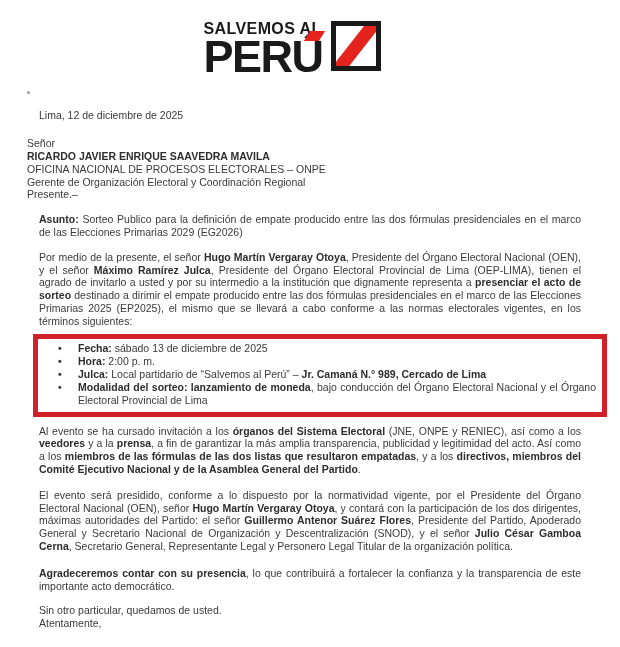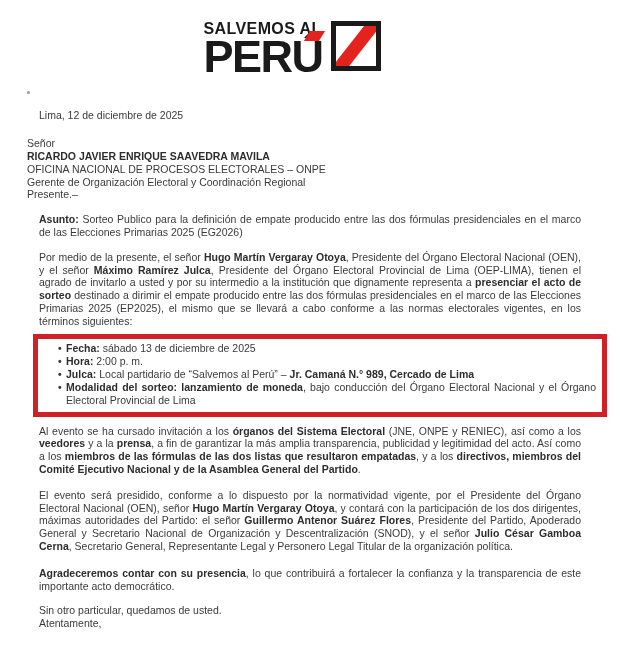--- a/index.html
+++ b/index.html
@@ -61,21 +61,21 @@
   .invite-box {
     position: relative;
     margin: -6px -14px 0 6px;
     border: 5px solid var(--box-red, #cf2127);
     background: #ffffff;
     padding: 3px 6px 5px 0;
   }
   .invite-box ul { margin: 0; padding: 0; list-style: none; }
   .invite-box li {
     position: relative;
-    padding-left: 28px;
+    padding-left: 40px;
     line-height: 13px;
     text-align: justify;
   }
   .invite-box li::before {
     content: "\2022";
     position: absolute; left: 20px; top: 0;
     font-weight: bold;
   }
 
   .para2 { margin-top: 8px; }
@@ -117,21 +117,21 @@
   <p class="date">Lima, 12 de diciembre de 2025</p>
 
   <div class="recipient">
     <div>Señor</div>
     <div class="b">RICARDO JAVIER ENRIQUE SAAVEDRA MAVILA</div>
     <div>OFICINA NACIONAL DE PROCESOS ELECTORALES – ONPE</div>
     <div>Gerente de Organización Electoral y Coordinación Regional</div>
     <div>Presente.–</div>
   </div>
 
-  <p class="subject just"><span class="seg-b">Asunto:</span><span> Sorteo Publico para la definición de empate  producido entre las dos fórmulas presidenciales en el marco de las Elecciones Primarias 2025 (EG2026)</span></p>
+  <p class="subject just"><span class="seg-b">Asunto:</span><span> Sorteo Publico para la definición de empate  producido entre las dos fórmulas presidenciales en el marco de las Elecciones Primarias 2029 (EG2026)</span></p>
 
 
   <p class="para1 just"><span>Por medio de la presente, el señor </span><span class="seg-b">Hugo Martín Vergaray Otoya</span><span>, Presidente del Órgano Electoral Nacional (OEN), y el señor </span><span class="seg-b">Máximo Ramírez Julca</span><span>, Presidente del Órgano Electoral Provincial de Lima (OEP-LIMA), tienen el agrado de invitarlo a usted y por su intermedio a la institución que dignamente representa a </span><span class="seg-b">presenciar el acto de sorteo</span><span> destinado a dirimir el empate producido entre las dos fórmulas presidenciales en el marco de las Elecciones Primarias 2025 (EP2025), el mismo que se llevará a cabo conforme a las normas electorales vigentes, en los términos siguientes:</span></p>
 
   <div class="invite-box">
     <ul>
       <li><span class="seg-b">Fecha:</span><span> sábado 13 de diciembre de 2025</span></li>
       <li><span class="seg-b">Hora:</span><span> 2:00 p. m.</span></li>
       <li><span class="seg-b">Julca:</span><span> Local partidario de “Salvemos al Perú” – </span><span class="seg-b">Jr. Camaná N.° 989, Cercado de Lima</span></li>
       <li><span class="seg-b">Modalidad del sorteo: lanzamiento de moneda</span><span>, bajo conducción del Órgano Electoral Nacional y el Órgano Electoral Provincial de Lima</span></li>

